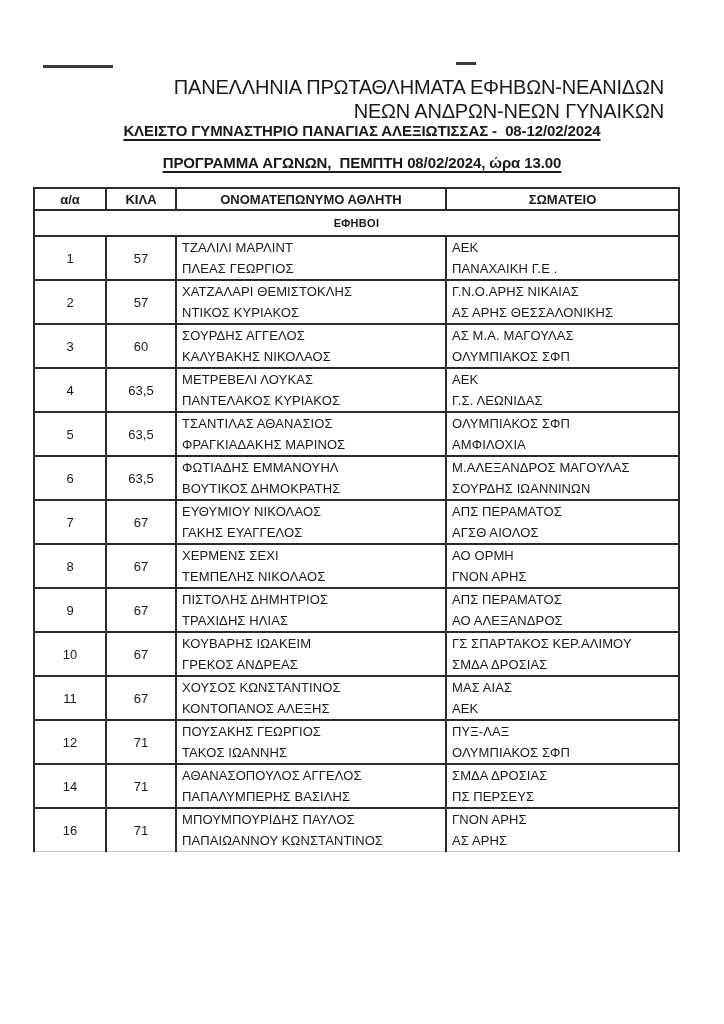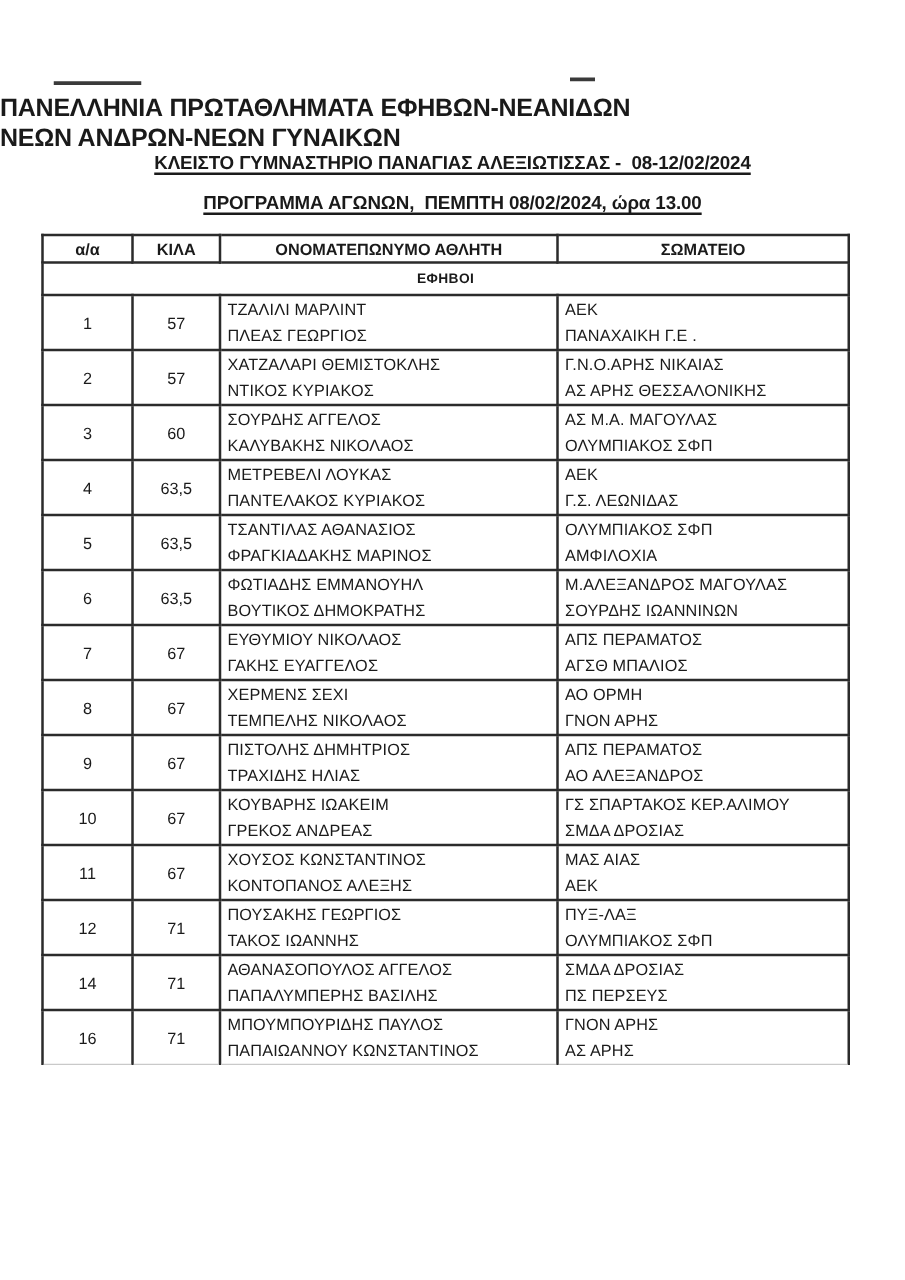--- a/index.html
+++ b/index.html
@@ -25,22 +25,22 @@
     position: absolute;
     background: #3a3a3a;
     height: 3px;
   }
   .dash-left  { left: 43px;  top: 65px; width: 70px; }
   .dash-right { left: 456px; top: 62px; width: 20px; }
 
   .title-main {
     position: absolute;
     left: 0; width: 664px;
-    text-align: left;
-    font-weight: bold;
+    text-align: right;
+    font-weight: normal;
     font-size: 20px;
     letter-spacing: -0.2px;
     white-space: pre;
   }
   .title-line1 { top: 76px; }
   .title-line2 { top: 100px; }
 
   .sub-line {
     position: absolute;
     left: 0; width: 724px;
@@ -225,21 +225,21 @@
 
   <tr class="data-row">
     <td class="c-no">7</td>
     <td class="c-kg">67</td>
     <td class="c-name">
       <div class="cell-line">ΕΥΘΥΜΙΟΥ ΝΙΚΟΛΑΟΣ</div>
       <div class="cell-line">ΓΑΚΗΣ ΕΥΑΓΓΕΛΟΣ</div>
     </td>
     <td class="c-club">
       <div class="cell-line">ΑΠΣ ΠΕΡΑΜΑΤΟΣ</div>
-      <div class="cell-line">ΑΓΣΘ ΜΠΑΛΙΟΣ</div>
+      <div class="cell-line">ΑΓΣΘ ΑΙΟΛΟΣ</div>
     </td>
   </tr>
 
   <tr class="data-row">
     <td class="c-no">8</td>
     <td class="c-kg">67</td>
     <td class="c-name">
       <div class="cell-line">ΧΕΡΜΕΝΣ ΣΕΧΙ</div>
       <div class="cell-line">ΤΕΜΠΕΛΗΣ ΝΙΚΟΛΑΟΣ</div>
     </td>

